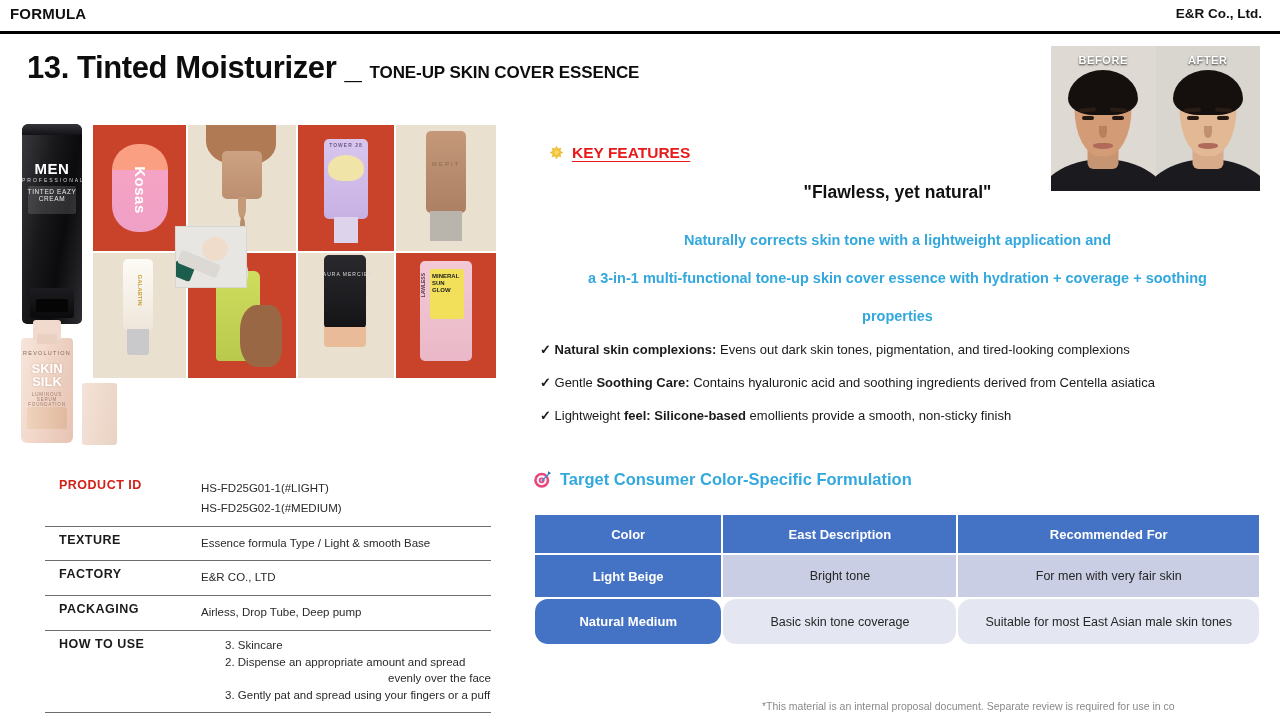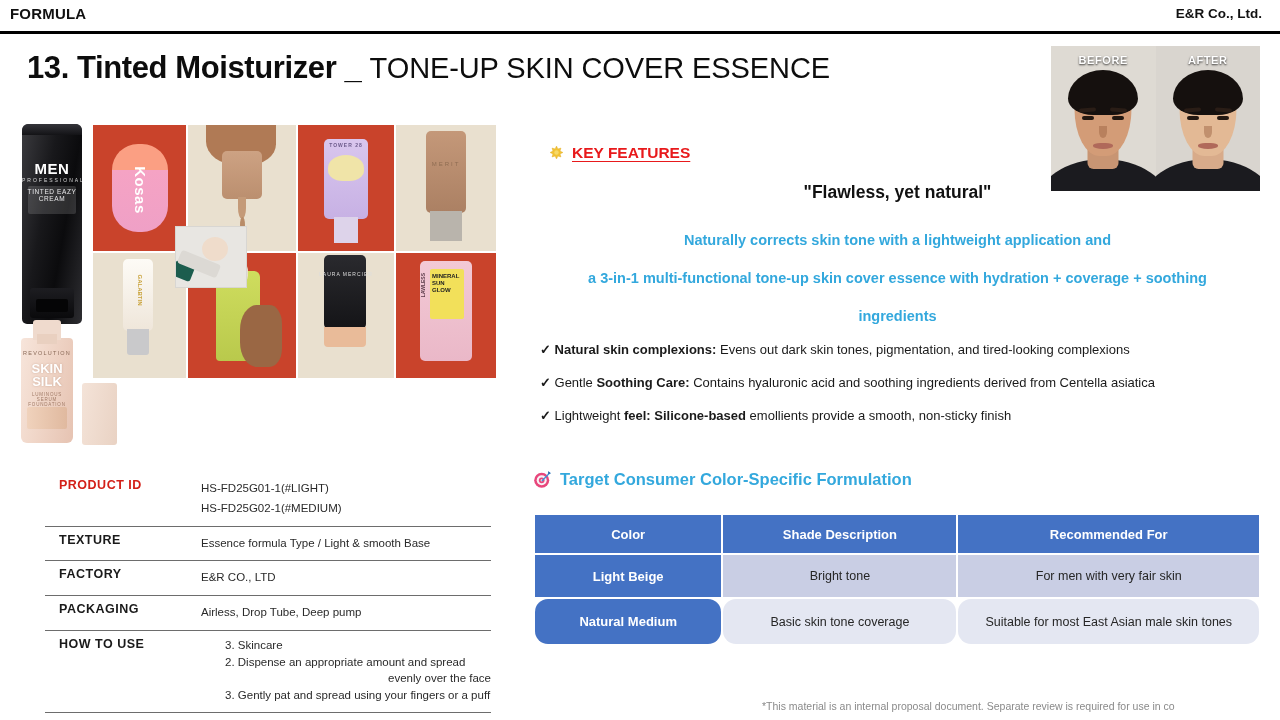--- a/index.html
+++ b/index.html
@@ -23,21 +23,21 @@
   .hdr-rule {
     position: absolute; left: 0; top: 31px; width: 1280px; height: 3px; background: #000;
   }
 
   
   .title-wrap { position: absolute; left: 27px; top: 50px; white-space: nowrap; }
   .title-main {
     font-size: 31px; font-weight: bold; color: #0d0d0d; letter-spacing: -.4px;
   }
   .title-sub {
-    font-size: 29px; font-weight: normal; color: #0d0d0d; letter-spacing: -.1px;
+    font-size: 17px; font-weight: bold; color: #0d0d0d; letter-spacing: -.1px;
   }
 
   
   .ba-photo {
     position: absolute; left: 1051px; top: 46px; width: 209px; height: 145px;
     background: #ddd9d2; overflow: hidden;
   }
   .ba-half { position: absolute; top: 0; width: 50%; height: 100%; overflow: hidden; }
   .ba-half.left { left: 0; }
   .ba-half.right { left: 50%; }
@@ -415,21 +415,21 @@
       <circle cx="12" cy="10.6" r="3.1" fill="#f7d968"></circle>
     </svg>
     <span class="kf-title">KEY FEATURES</span>
   </div>
 
   <div class="kf-quote">"Flawless, yet natural"</div>
 
   <div class="kf-lines">
     <div class="kf-line">Naturally corrects skin tone with a lightweight application and</div>
     <div class="kf-line">a 3-in-1 multi-functional tone-up skin cover essence with hydration + coverage + soothing</div>
-    <div class="kf-line">ingredients</div>
+    <div class="kf-line">properties</div>
   </div>
 
   <div class="kf-bullets">
     <div class="kf-b">
       <span class="chk">✓ </span><b>Natural skin complexions:</b><span> Evens out dark skin tones, pigmentation, and tired-looking complexions</span>
     </div>
     <div class="kf-b">
       <span class="chk">✓ </span><span>Gentle </span><b>Soothing Care:</b><span> Contains hyaluronic acid and soothing ingredients derived from Centella asiatica</span>
     </div>
     <div class="kf-b">
@@ -446,21 +446,21 @@
       <path d="M10.6 13.4L21 2.6l1.2 1.2L11.8 14.6z" fill="#3f8fd8"></path>
       <path d="M19.3 1.2l3.3 3.3-3.1.5-.7-.7z" fill="#2f6fb0"></path>
     </svg>
     <span class="tg-title">Target Consumer Color-Specific Formulation</span>
   </div>
 
   <table class="tgt">
     <tbody>
         <tr>
       <td class="th col-a">Color</td>
-      <td class="th col-b">Shade Description</td>
+      <td class="th col-b">East Description</td>
       <td class="th col-c">Recommended For</td>
     </tr>
     <tr class="r1">
       <td class="tc-key">Light Beige</td>
       <td class="tc-a">Bright tone</td>
       <td class="tc-a">For men with very fair skin</td>
     </tr>
     <tr class="r2">
       <td class="tc-key">Natural Medium</td>
       <td class="tc-b">Basic skin tone coverage</td>

